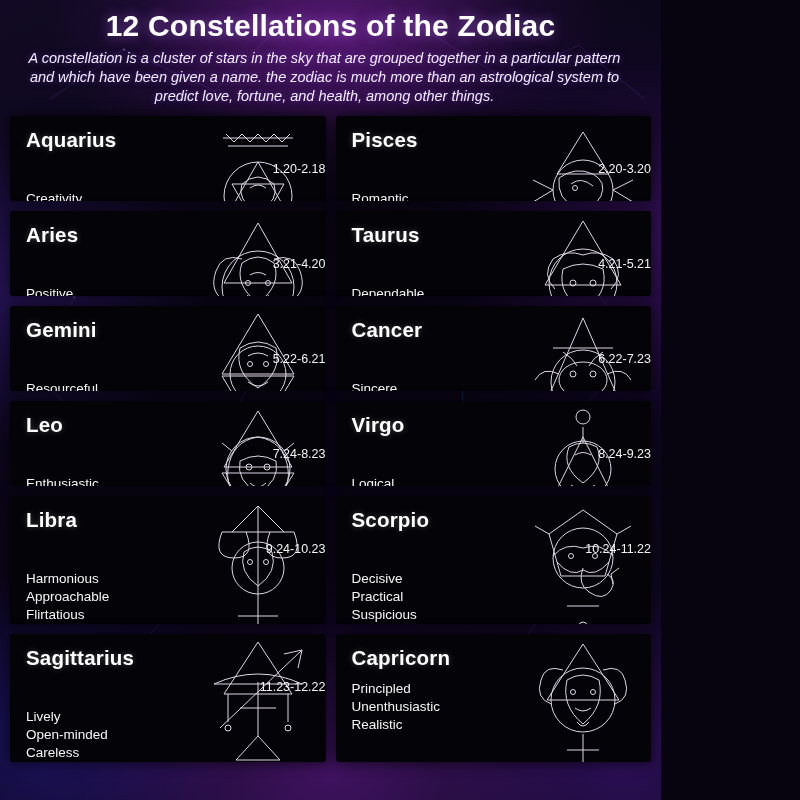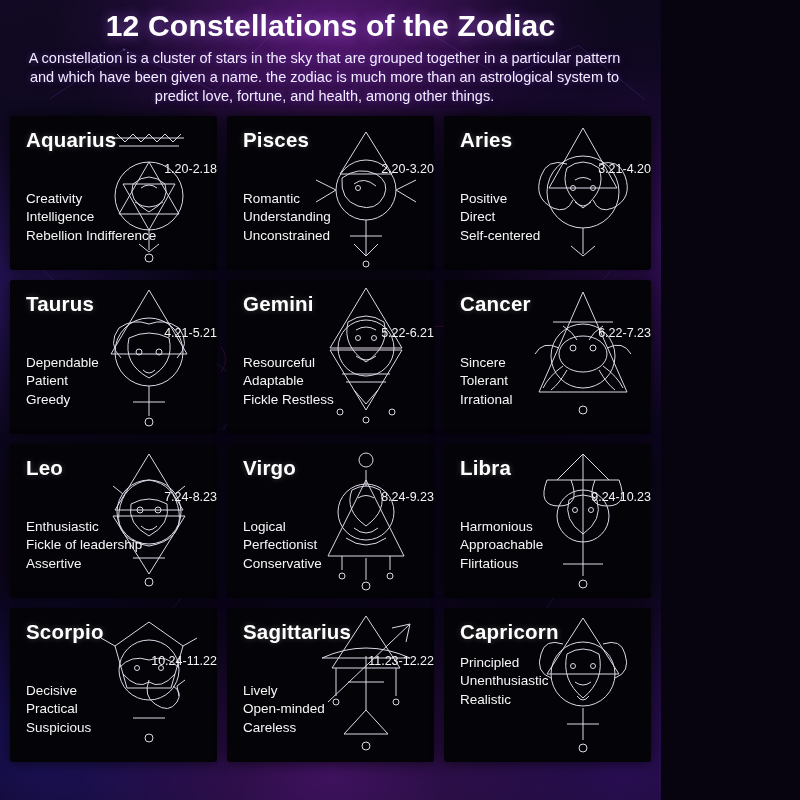--- a/index.html
+++ b/index.html
@@ -45,25 +45,26 @@
     text-shadow: 0 0 12px rgba(190,120,255,0.55);
   }
   .subtitle {
     position: relative;
     text-align: center;
     font-size: 14.5px;
     line-height: 1.32;
     padding: 6px 30px 0 18px;
     color: #f2ecff;
     text-shadow: 0 0 6px rgba(120,60,200,0.6);
+    font-style: italic;
   }
   .grid {
     position: relative;
     display: grid;
-    grid-template-columns: repeat(3, 1fr);
+    grid-template-columns: repeat(2, 1fr);
     grid-template-rows: repeat(4, 1fr);
     gap: 10px;
     padding: 10px 10px 12px 10px;
     height: 668px;
     box-sizing: border-box;
   }
   .card {
     position: relative;
     background: #040308;
     border-radius: 3px;

